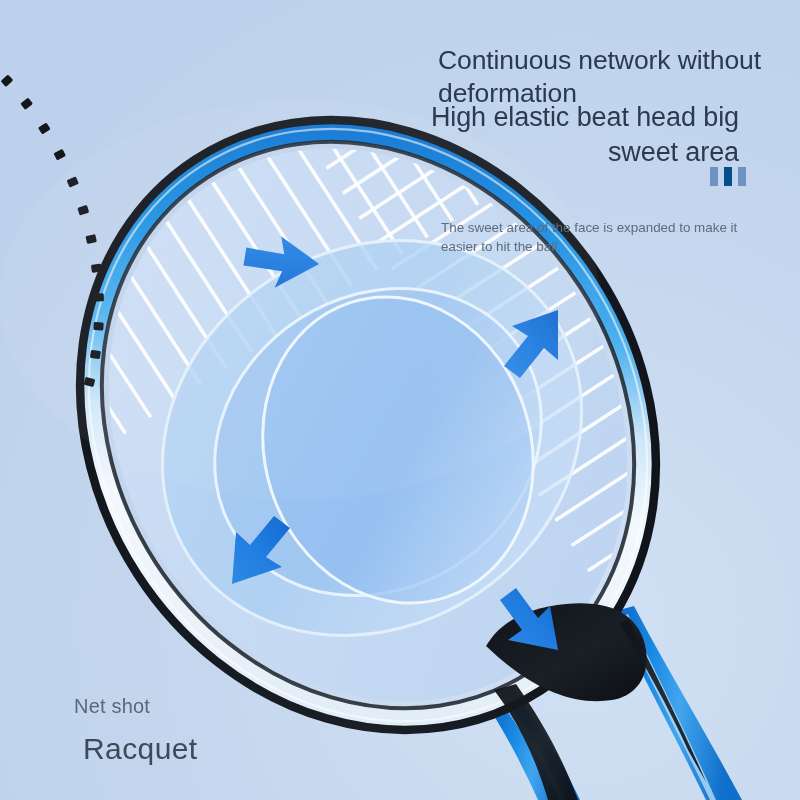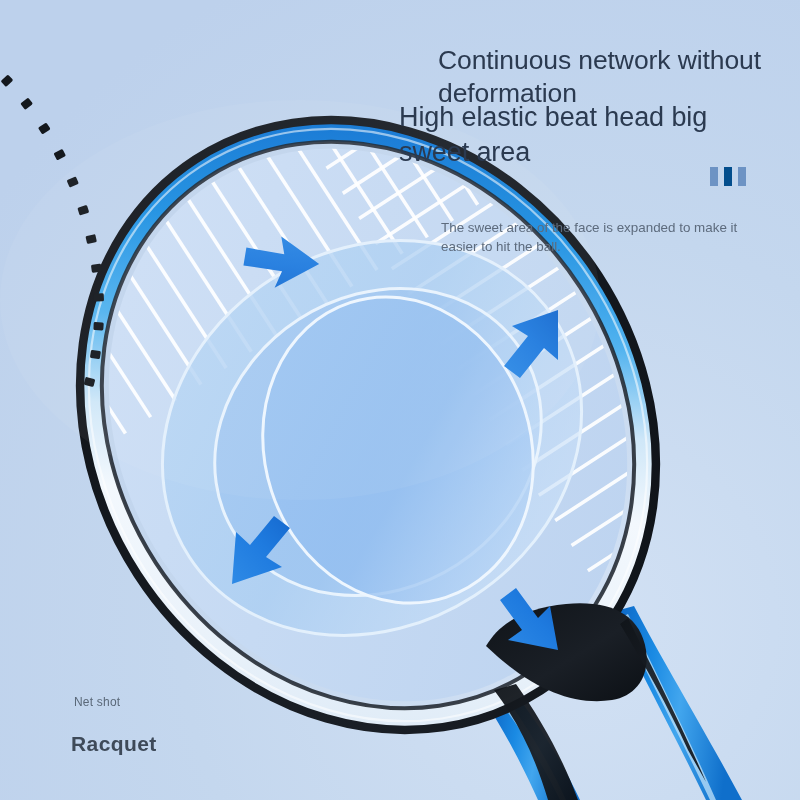--- a/index.html
+++ b/index.html
@@ -42,20 +42,21 @@
   }
   .headline-b {
     position: absolute;
     left: 399px;
     top: 100px;
     width: 340px;
     font-size: 27px;
     line-height: 1.28;
     color: #2b3a50;
     letter-spacing: -0.1px;
+    text-align: right;
   }
   .subcopy {
     position: absolute;
     left: 441px;
     top: 194px;
     width: 305px;
     font-size: 13.4px;
     line-height: 1.45;
     color: #5d6b7d;
     margin-top: 24px;
@@ -70,30 +71,30 @@
     align-items: flex-start;
   }
   .bar { width: 8px; height: 19px; }
   .bar.light { background: #6d93c4; }
   .bar.dark  { background: #034e8d; }
 
   .footer-kicker {
     position: absolute;
     left: 74px;
     top: 695px;
-    font-size: 12px;
+    font-size: 20px;
     color: #5a6878;
     letter-spacing: 0.2px;
   }
   .footer-title {
     position: absolute;
-    left: 71px;
+    left: 83px;
     top: 732px;
-    font-size: 21px;
-    font-weight: bold;
+    font-size: 30px;
+    font-weight: normal;
     color: #3e4a59;
     letter-spacing: 0.4px;
   }
 </style>
 </head>
 <body>
 
 <div id="stage">
 
   <svg id="artwork" viewBox="0 0 800 800">

